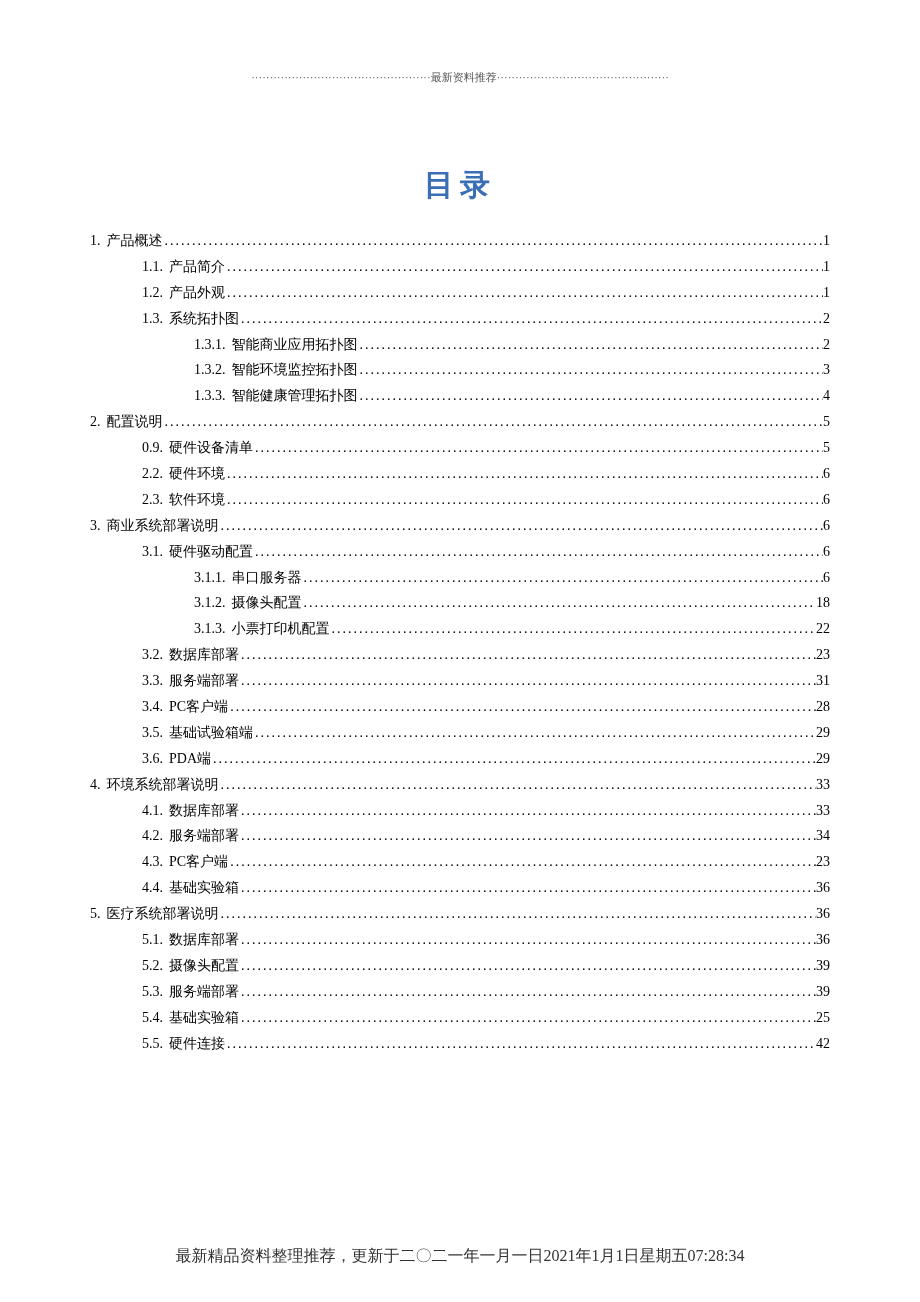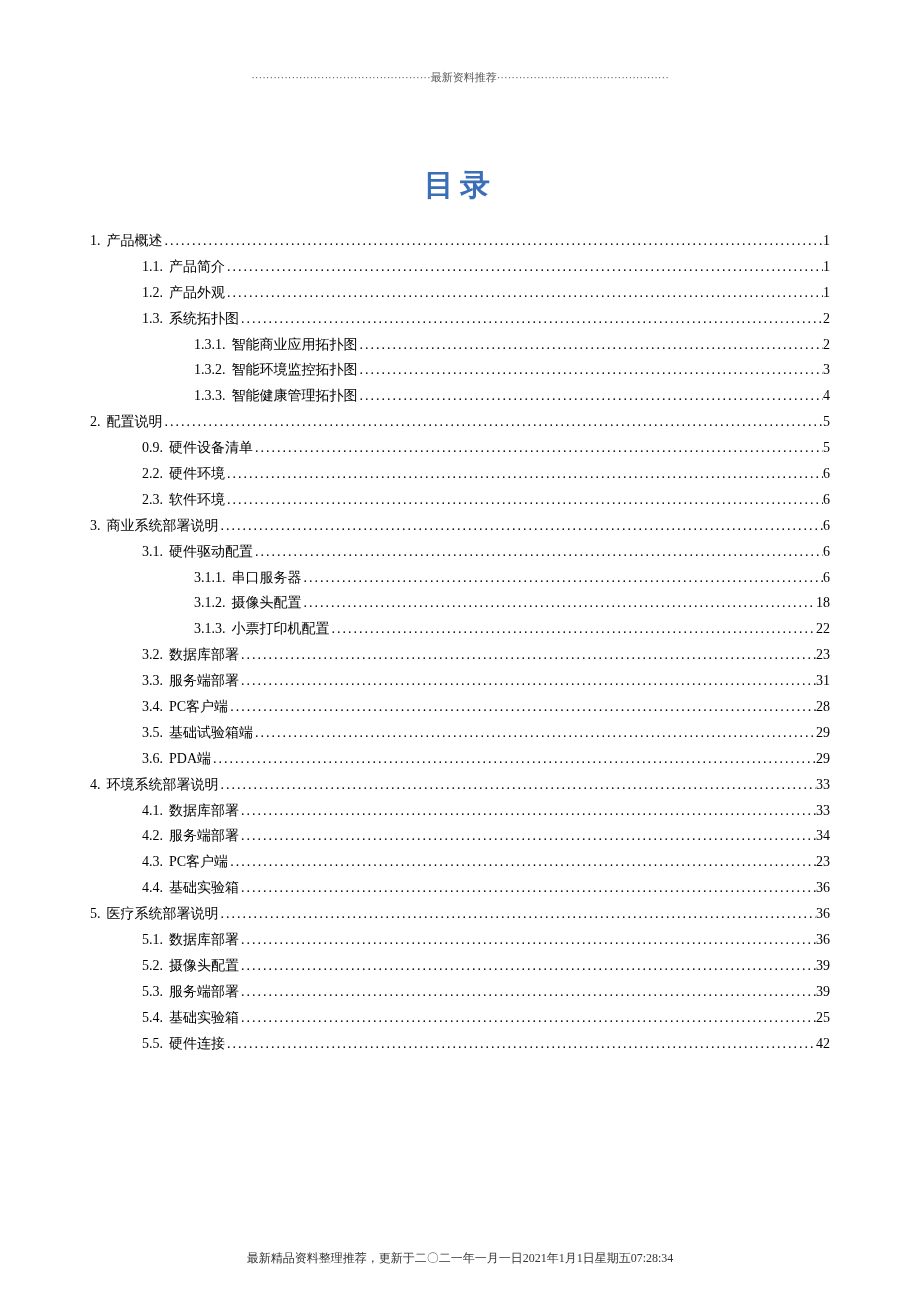--- a/index.html
+++ b/index.html
@@ -64,21 +64,21 @@
   }
   .indent-0 { padding-left: 0px; }
   .indent-1 { padding-left: 52px; align-items: center; }
   .indent-2 { padding-left: 104px; }
   .footer {
     position: absolute;
     bottom: 35px;
     left: 0;
     right: 0;
     text-align: center;
-    font-size: 12px;
+    font-size: 16px;
     color: #333;
   }
 </style>
 </head>
 <body>
 
 <div class="page">
   <div class="header-line">·················································最新资料推荐···············································</div>
   <div class="title">目录</div>
   <div class="toc" id="toc-container">

